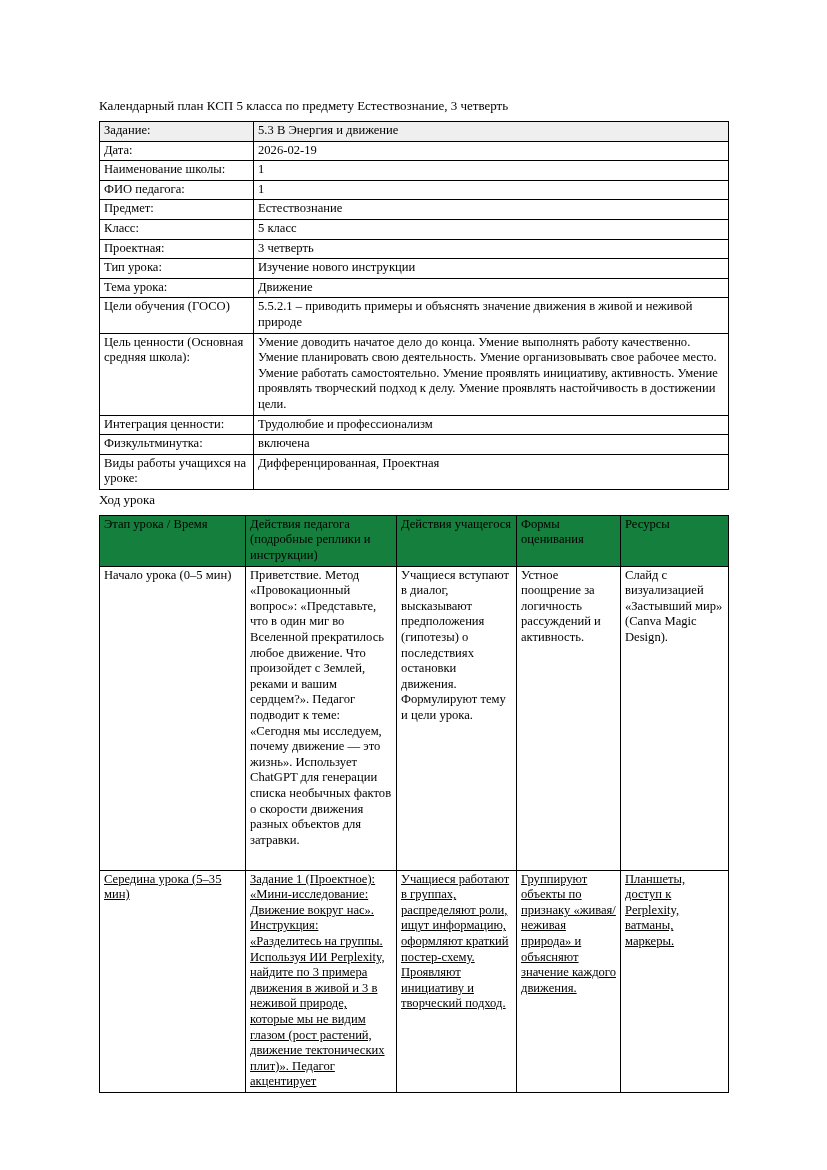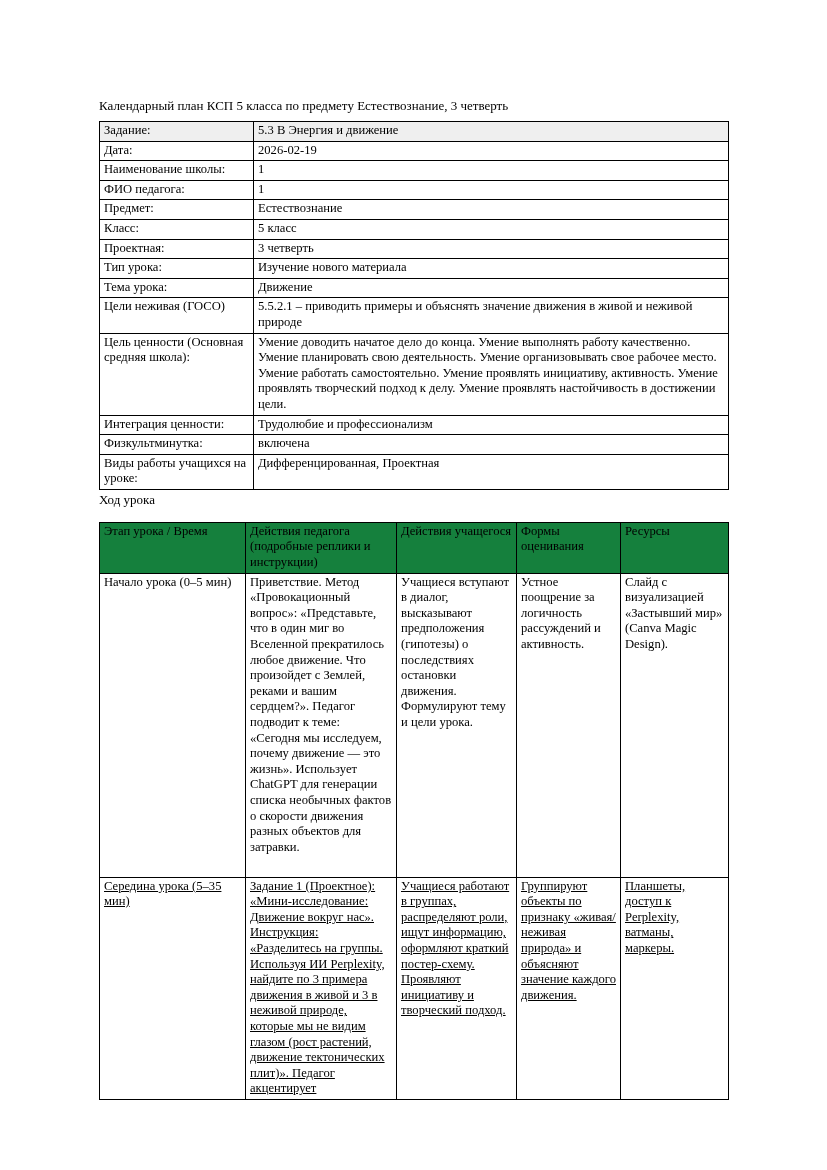--- a/index.html
+++ b/index.html
@@ -31,21 +31,21 @@
   }
   .doc-title {
     font-size: 13.0px;
     line-height: 16px;
     margin: 0 0 7px 0;
     white-space: nowrap;
   }
   .section-label {
     font-size: 13.0px;
     line-height: 16px;
-    margin: 2px 0 14px 0;
+    margin: 2px 0 7px 0;
   }
   table {
     border-collapse: collapse;
     width: 629px;
     table-layout: fixed;
     font-size: 12.6px;
   }
   table td, table th {
     border: 1px solid #000000;
     padding: 1px 4px 2px 4px;
@@ -108,28 +108,28 @@
           <tr>
             <td>Класс:</td>
             <td>5 класс</td>
           </tr>
           <tr>
             <td>Проектная:</td>
             <td>3 четверть</td>
           </tr>
           <tr>
             <td>Тип урока:</td>
-            <td>Изучение нового материала</td>
+            <td>Изучение нового инструкции</td>
           </tr>
           <tr>
             <td>Тема урока:</td>
             <td>Движение</td>
           </tr>
           <tr>
-            <td>Цели неживая (ГОСО)</td>
+            <td>Цели обучения (ГОСО)</td>
             <td>5.5.2.1 – приводить примеры и объяснять значение движения в живой и неживой природе</td>
           </tr>
           <tr>
             <td>Цель ценности (Основная средняя школа):</td>
             <td>Умение доводить начатое дело до конца. Умение выполнять работу качественно. Умение планировать свою деятельность. Умение организовывать свое рабочее место. Умение работать самостоятельно. Умение проявлять инициативу, активность. Умение проявлять творческий подход к делу. Умение проявлять настойчивость в достижении цели.</td>
           </tr>
           <tr>
             <td>Интеграция ценности:</td>
             <td>Трудолюбие и профессионализм</td>
           </tr>

